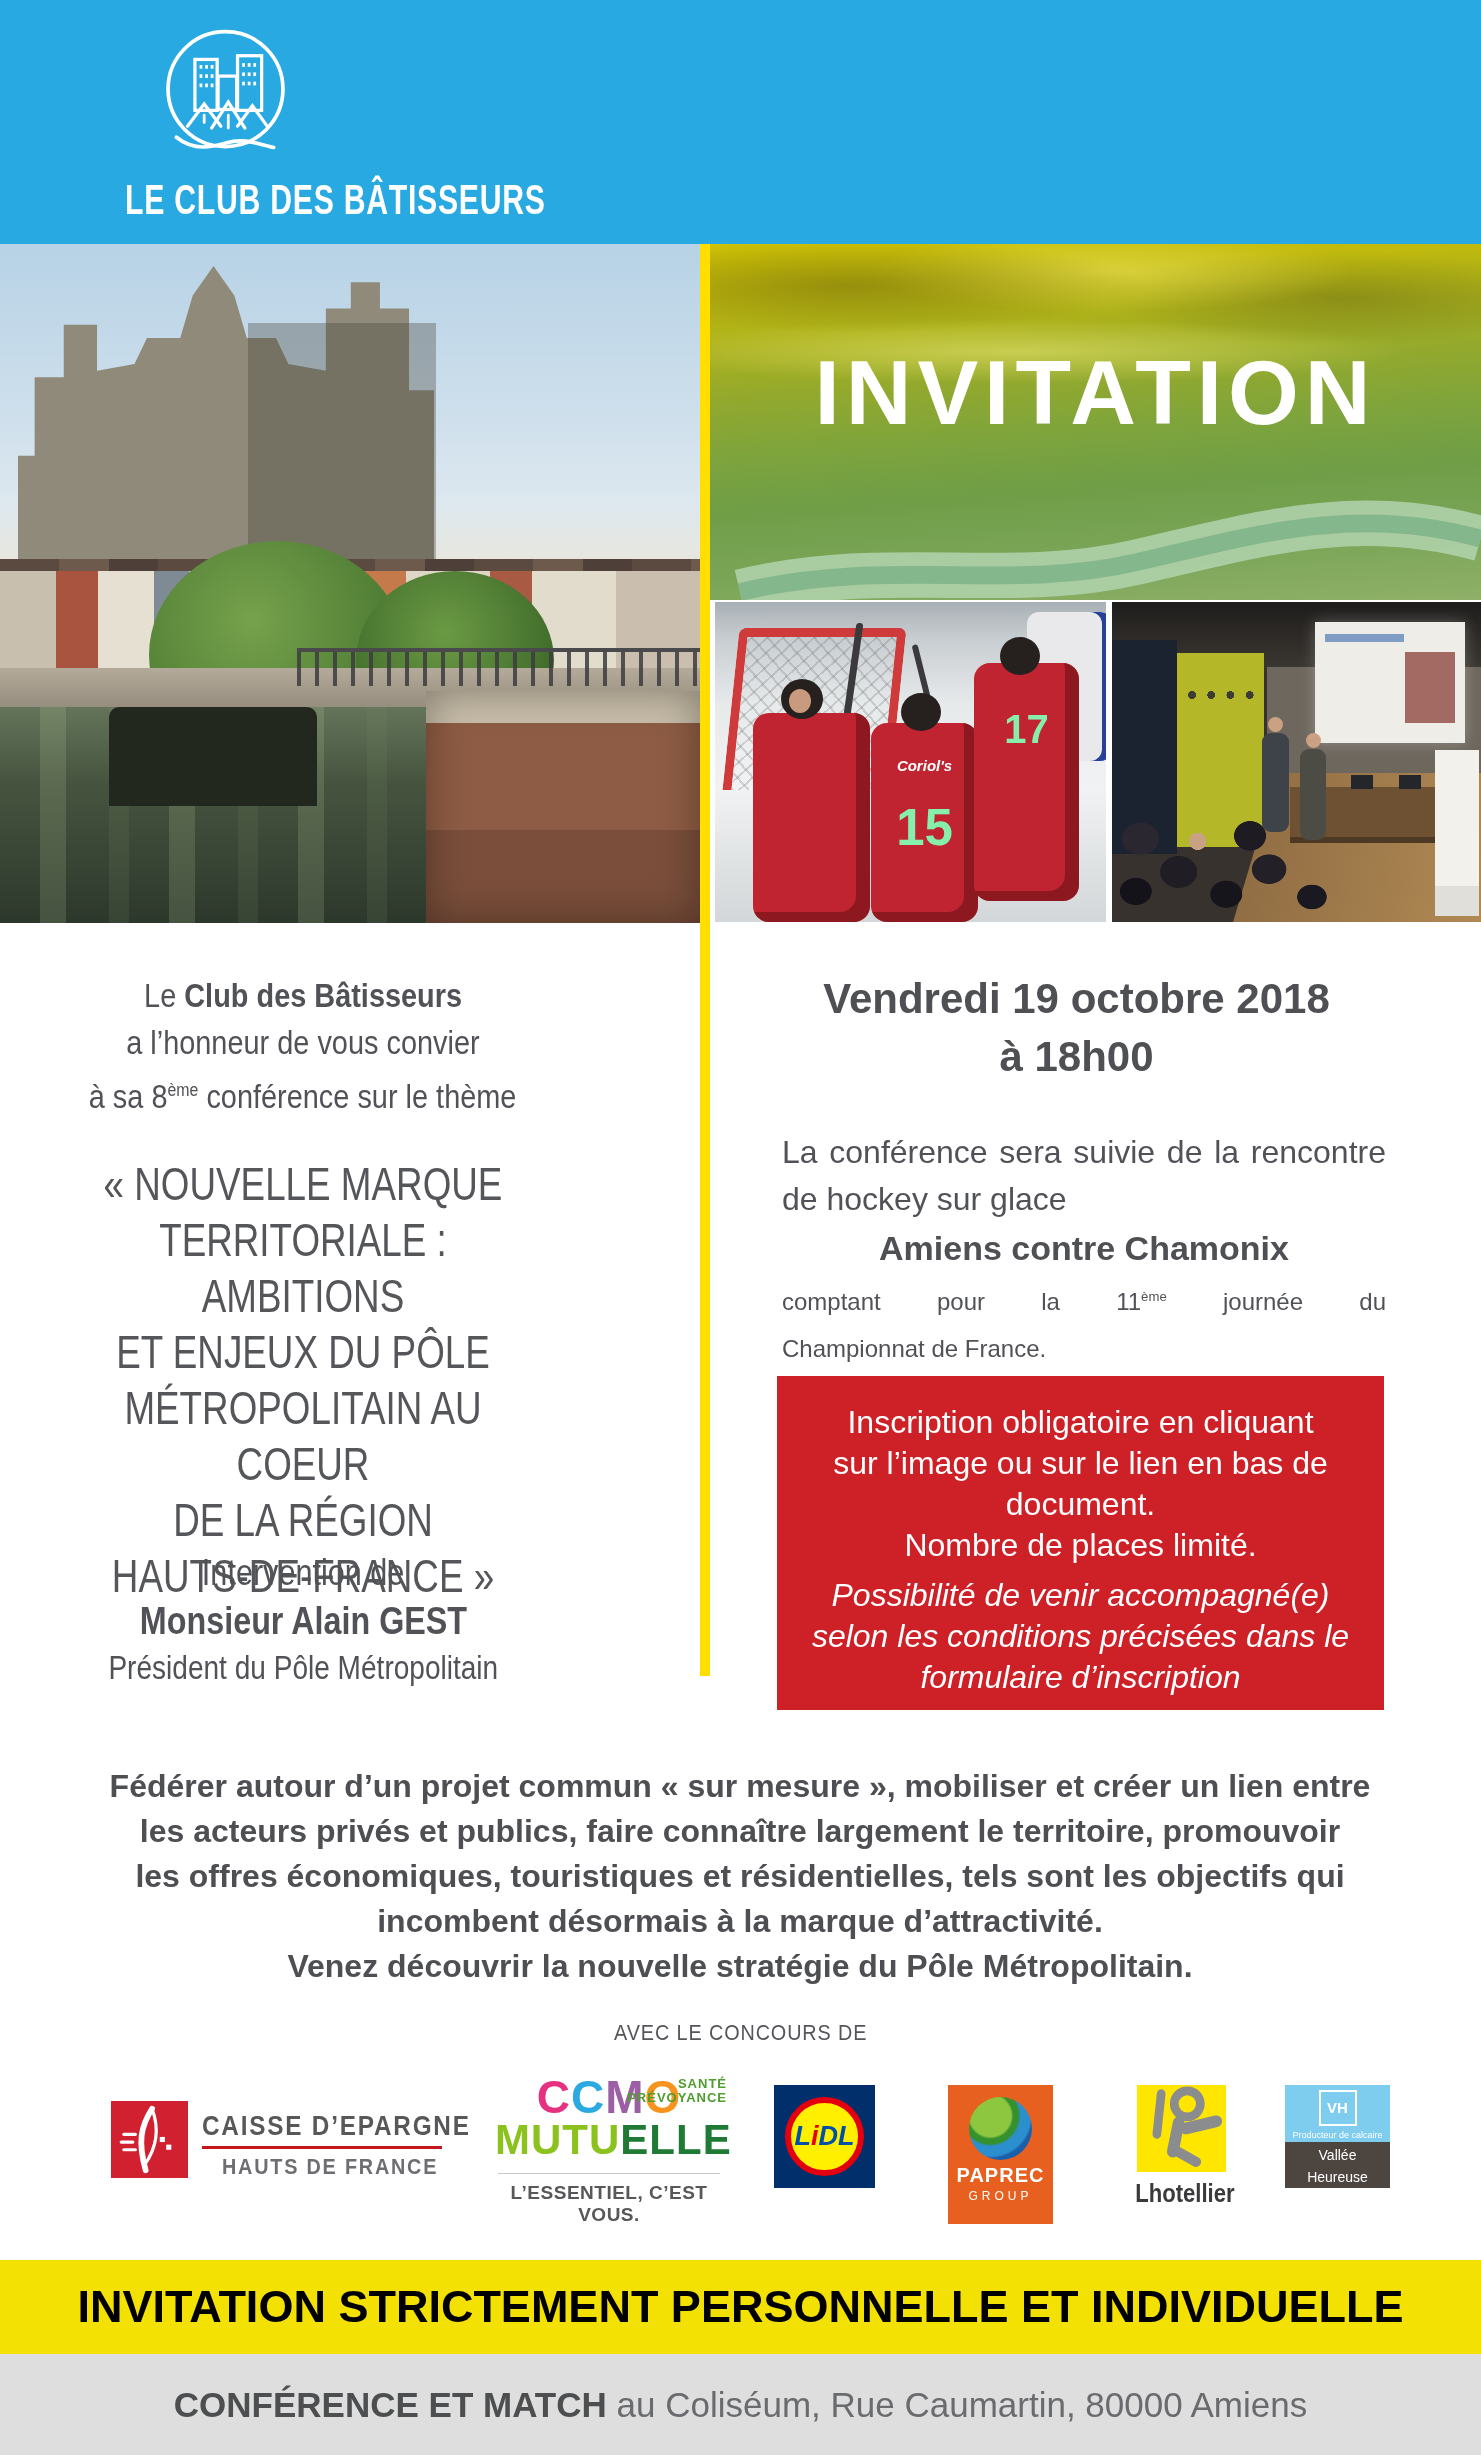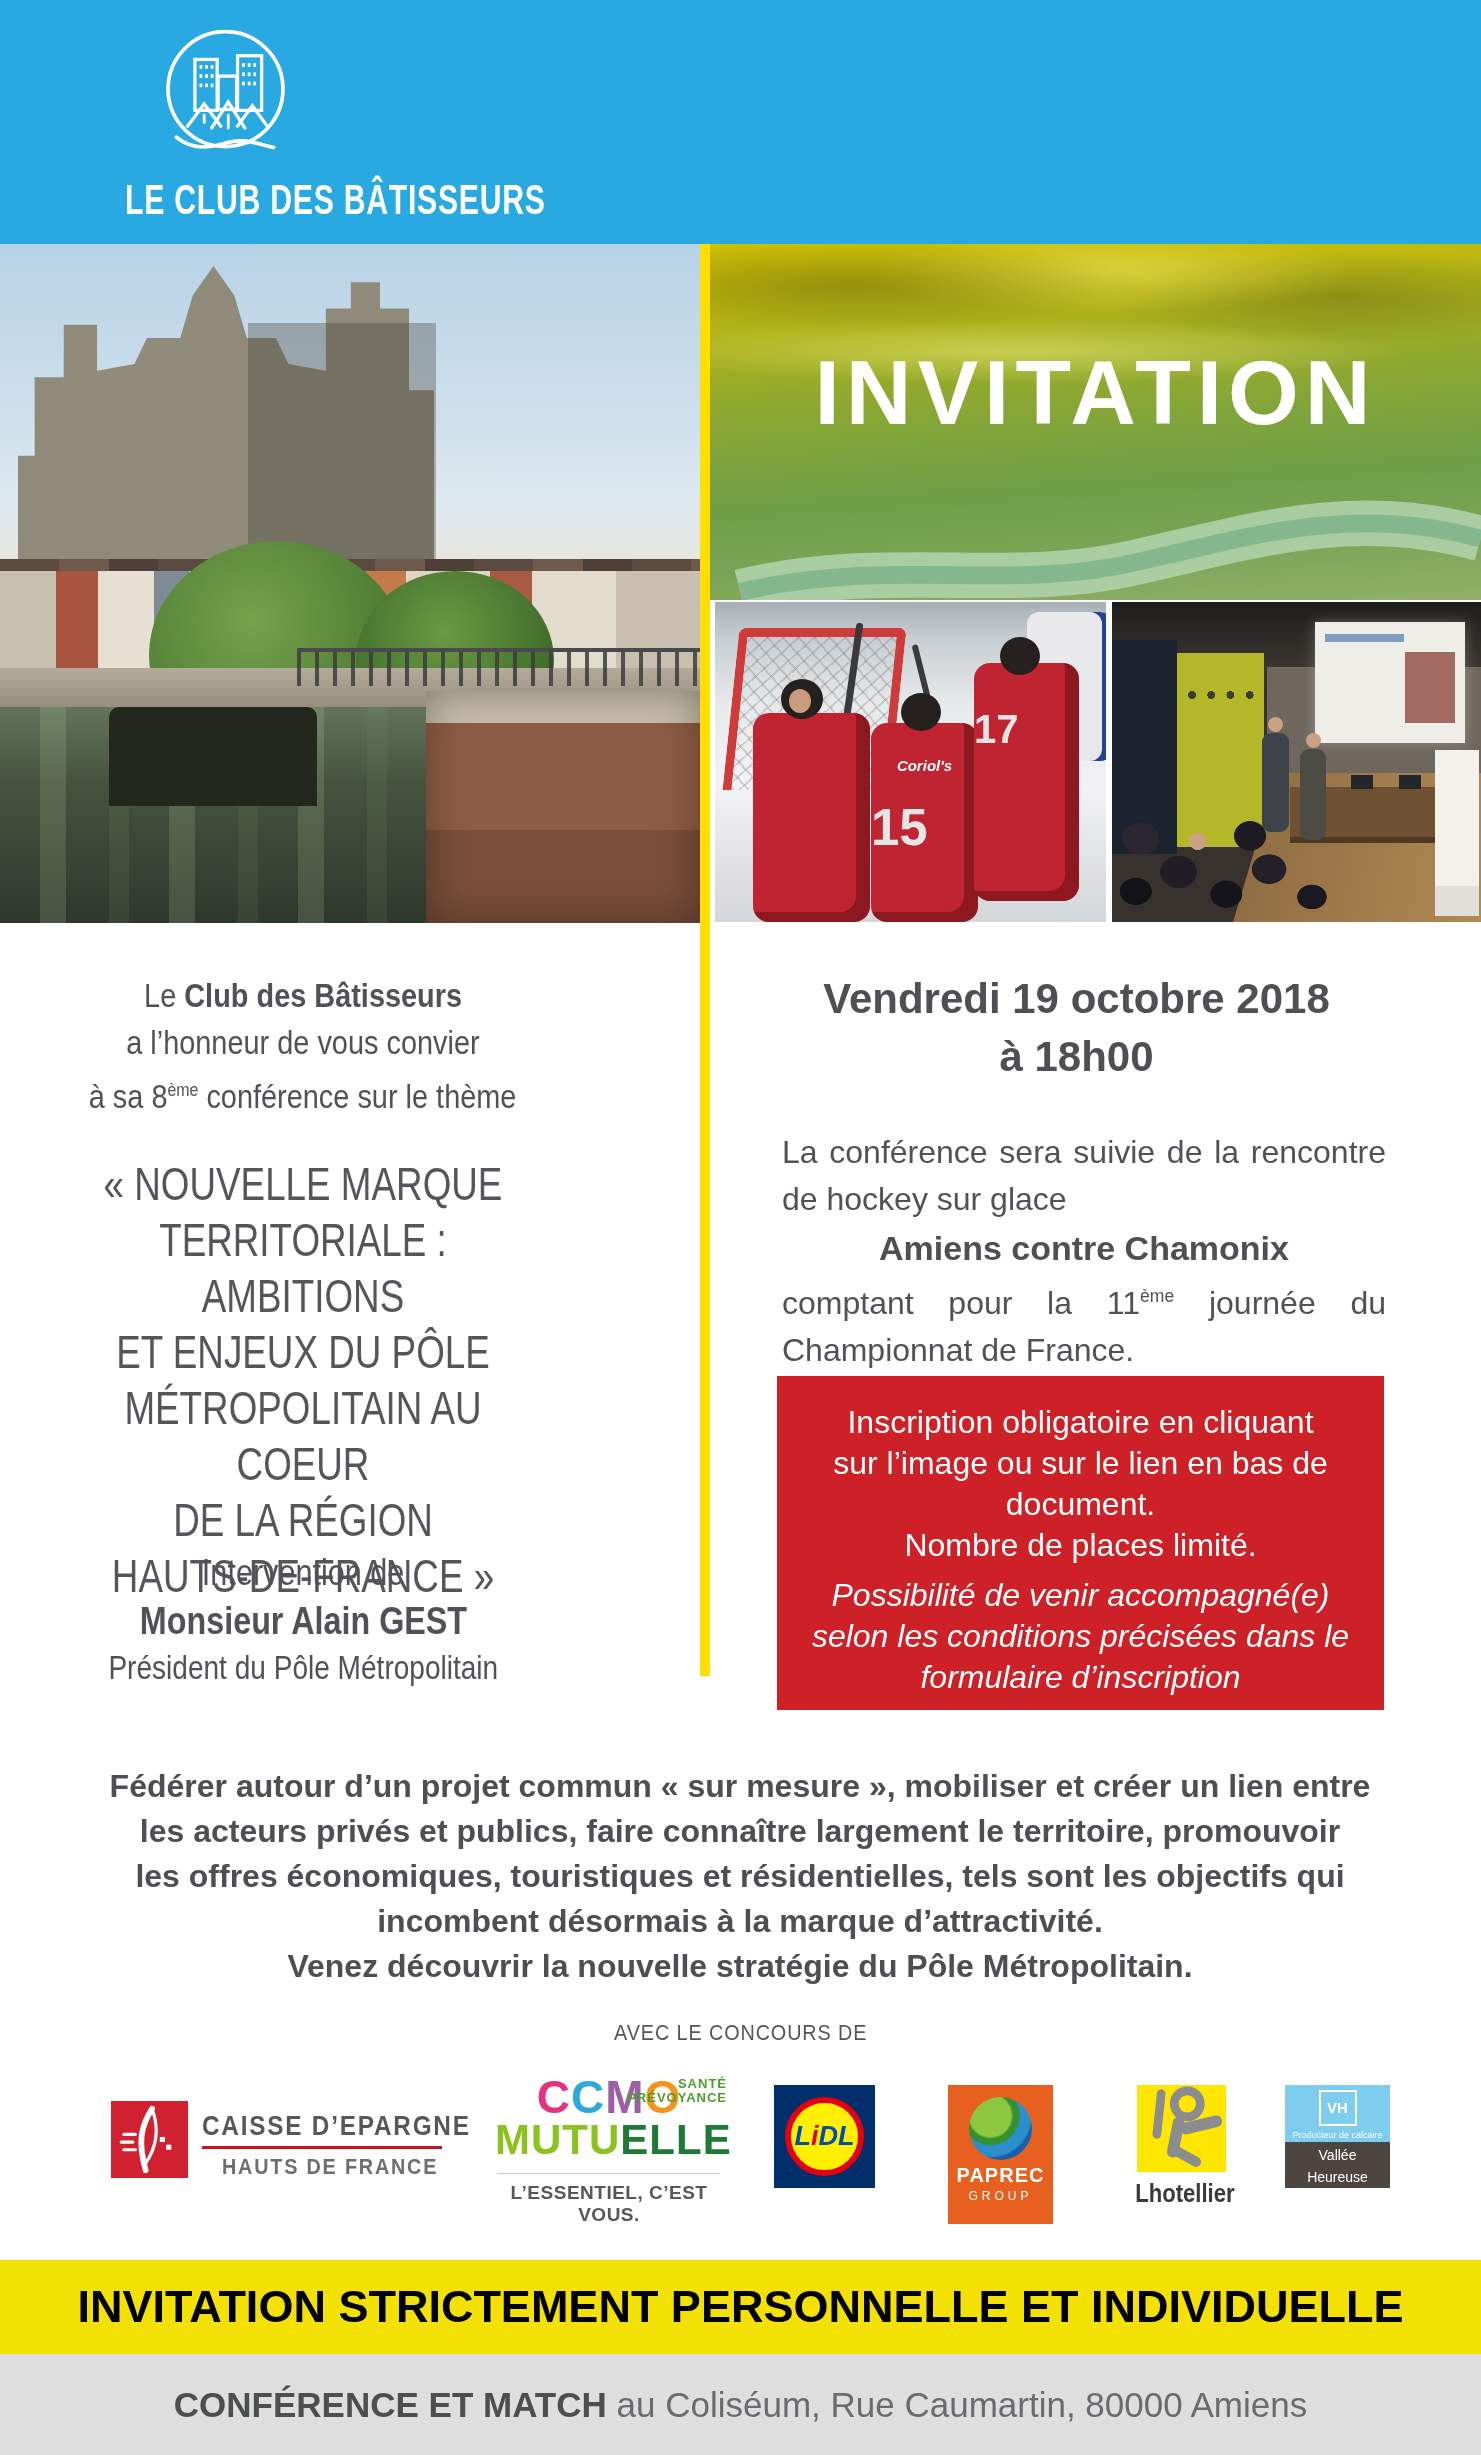--- a/index.html
+++ b/index.html
@@ -60,21 +60,21 @@
   .goal{left:16px;top:26px;width:149px;height:153px;border:9px solid #cf3a3a;border-bottom:none;
      border-radius:8px 8px 0 0;transform:skewX(-6deg);background:
      repeating-linear-gradient(45deg,rgba(110,110,110,.25) 0 2px,transparent 2px 11px),
      repeating-linear-gradient(-45deg,rgba(110,110,110,.25) 0 2px,transparent 2px 11px);}
   .stick{background:#3a3a3c;border-radius:3px;}
   .opp{right:-6px;top:10px;width:85px;height:149px;background:#e9e9ec;border-radius:12px;
      box-shadow:inset -10px 0 0 #27409a;}
   .player{border-radius:16px;background:#bf2430;box-shadow:inset -14px -10px 0 rgba(80,10,14,.45);}
   .helm{position:absolute;border-radius:50%;background:#26211f;}
   .face{position:absolute;border-radius:50%;background:#c89b7e;}
-  .num{position:absolute;color:#e5e5e5;font-weight:bold;text-align:left;width:100%;}
+  .num{position:absolute;color:#86efac;font-weight:bold;text-align:center;width:100%;}
   .jersey-mark{position:absolute;color:#fff;font-style:italic;font-weight:bold;}
 
   #photo-conf{left:1112px;top:602px;width:369px;height:320px;background:#37322e;}
   .conf-ceiling{left:0;top:0;width:369px;height:65px;background:linear-gradient(#1f1d1c,#3a3631);}
   .conf-wall{right:0;top:0;width:214px;height:208px;background:#6e675c;background:#6e675e;}
   .conf-screen{right:16px;top:20px;width:150px;height:121px;background:#efede8;
      box-shadow:0 0 14px rgba(255,255,255,.25);}
   .scr-face{right:10px;top:30px;width:50px;height:71px;background:#a26a62;}
   .scr-line{left:10px;top:12px;width:79px;height:8px;background:#7f9dc4;}
   .conf-dark-door{left:0;top:38px;width:65px;height:214px;background:#1c2330;}
@@ -113,21 +113,21 @@
   .intv2{font-size:38px;line-height:48px;font-weight:bold;}
   .intv3{font-size:33px;line-height:46px;}
   .sqz{display:inline-block;transform:scaleX(.85);transform-origin:center;white-space:nowrap;}
 
   .date-block{left:767px;top:970px;width:619px;text-align:center;font-size:42px;font-weight:bold;
               line-height:58px;color:#4f5054;}
   .body1{left:782px;top:1129px;width:604px;font-size:32px;line-height:47px;color:#515257;}
   .jline{text-align:justify;text-align-last:justify;}
   .match{left:782px;top:1226px;width:604px;text-align:center;font-size:34px;line-height:44px;
          font-weight:bold;color:#4f5054;}
-  .body2{left:782px;top:1273px;width:604px;font-size:32px;line-height:47px;color:#515257;}
+  .body2{left:782px;top:1273px;width:604px;font-size:24px;line-height:47px;color:#515257;}
   .redbox{left:777px;top:1376px;width:607px;height:334px;background:#CE2027;color:#fff;
           text-align:center;font-size:32px;line-height:41px;box-sizing:border-box;padding:26px 28px 0;}
   .redbox .it{font-style:italic;margin-top:9px;}
 
   .mission{left:62px;top:1764px;width:1356px;text-align:center;font-weight:bold;
            font-size:32px;line-height:45px;color:#4E4F53;}
 
   
   .sponsors-label{left:0;top:2020px;width:1481px;text-align:center;font-size:22px;
                   color:#55565A;letter-spacing:1px;}

